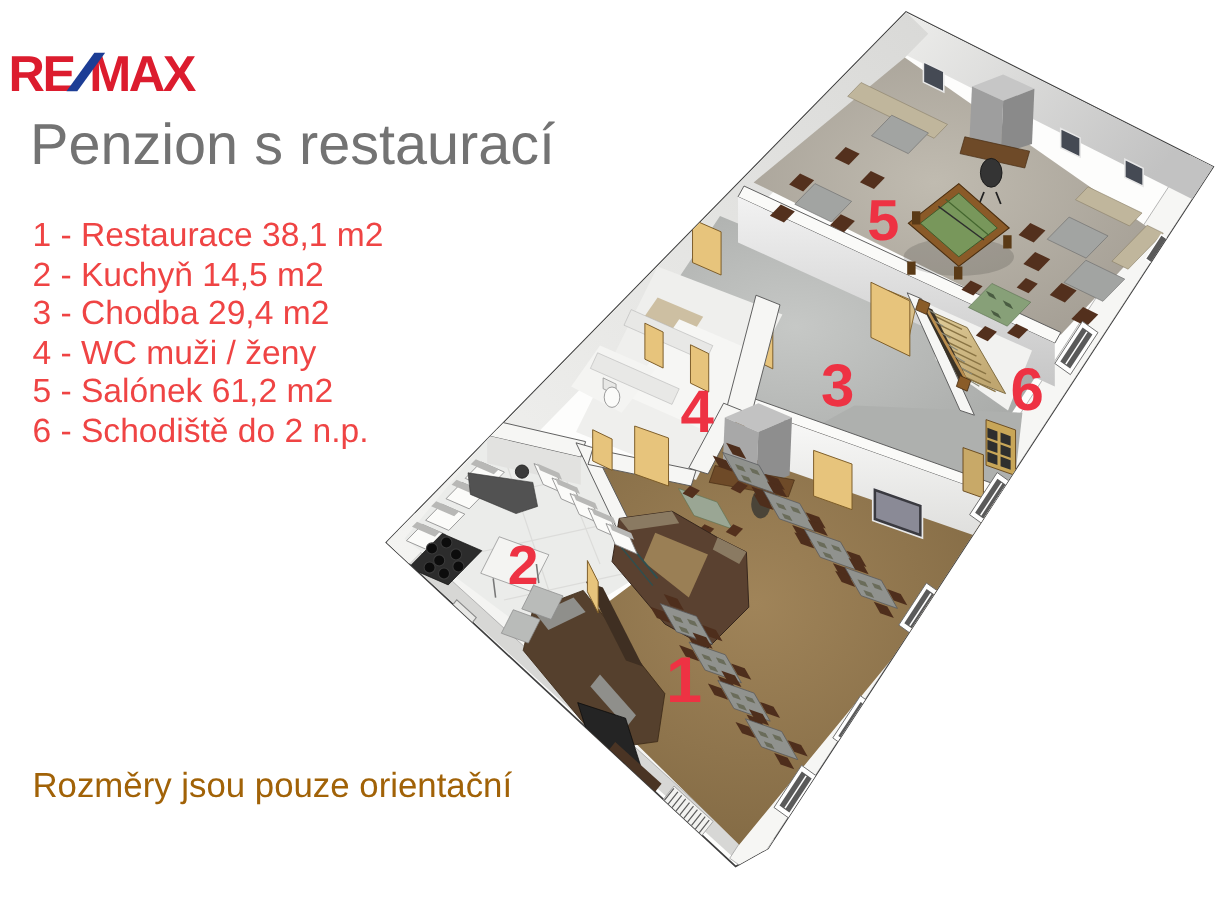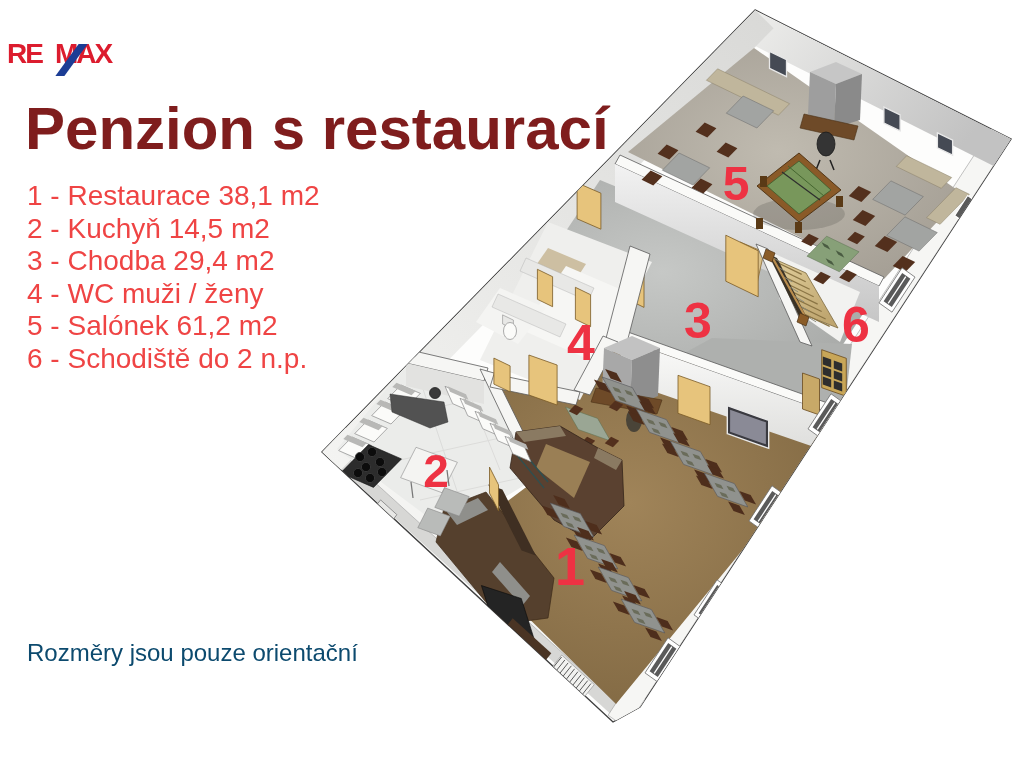--- a/index.html
+++ b/index.html
@@ -1,20 +1,20 @@
 <!DOCTYPE html>
 <html><head><meta charset="utf-8">
 <style>
 html,body{margin:0;padding:0;background:#fff;width:1024px;height:767px;overflow:hidden;}
 body{font-family:"Liberation Sans",sans-serif;position:relative;}
-.logo{position:absolute;left:7px;top:38px;font-size:28px;font-weight:bold;letter-spacing:-2px;}
+.logo{position:absolute;left:7px;top:38px;font-size:42px;font-weight:bold;letter-spacing:-2px;}
 .logo .red{color:#dc1c2e;} .logo .slash{position:absolute;left:60px;top:6px;width:9px;height:32px;background:#1c3d95;transform:skewX(-36deg);} .logo .max{margin-left:13px;}
-.title{position:absolute;left:25px;top:94px;font-size:60px;font-weight:bold;color:#7f1d1d;}
+.title{position:absolute;left:25px;top:94px;font-size:48px;font-weight:normal;color:#737373;}
 .legend{position:absolute;left:27px;top:180px;font-size:28px;color:#ef4444;line-height:32.6px;white-space:pre;}
-.footer{position:absolute;left:27px;top:639px;font-size:24px;color:#0c4a6e;}
+.footer{position:absolute;left:27px;top:639px;font-size:29px;color:#a16207;}
 svg{position:absolute;left:0;top:0;}
 </style></head>
 <body>
 <svg width="1024" height="767" viewBox="0 0 1024 767" xmlns="http://www.w3.org/2000/svg">
     <defs>
 <radialGradient id="carpet" cx="45%" cy="45%" r="70%">
 <stop offset="0%" stop-color="#c0bbb0"></stop>
         <stop offset="100%" stop-color="#a29c92"></stop>
 </radialGradient>
 <radialGradient id="corr" cx="40%" cy="40%" r="75%">

